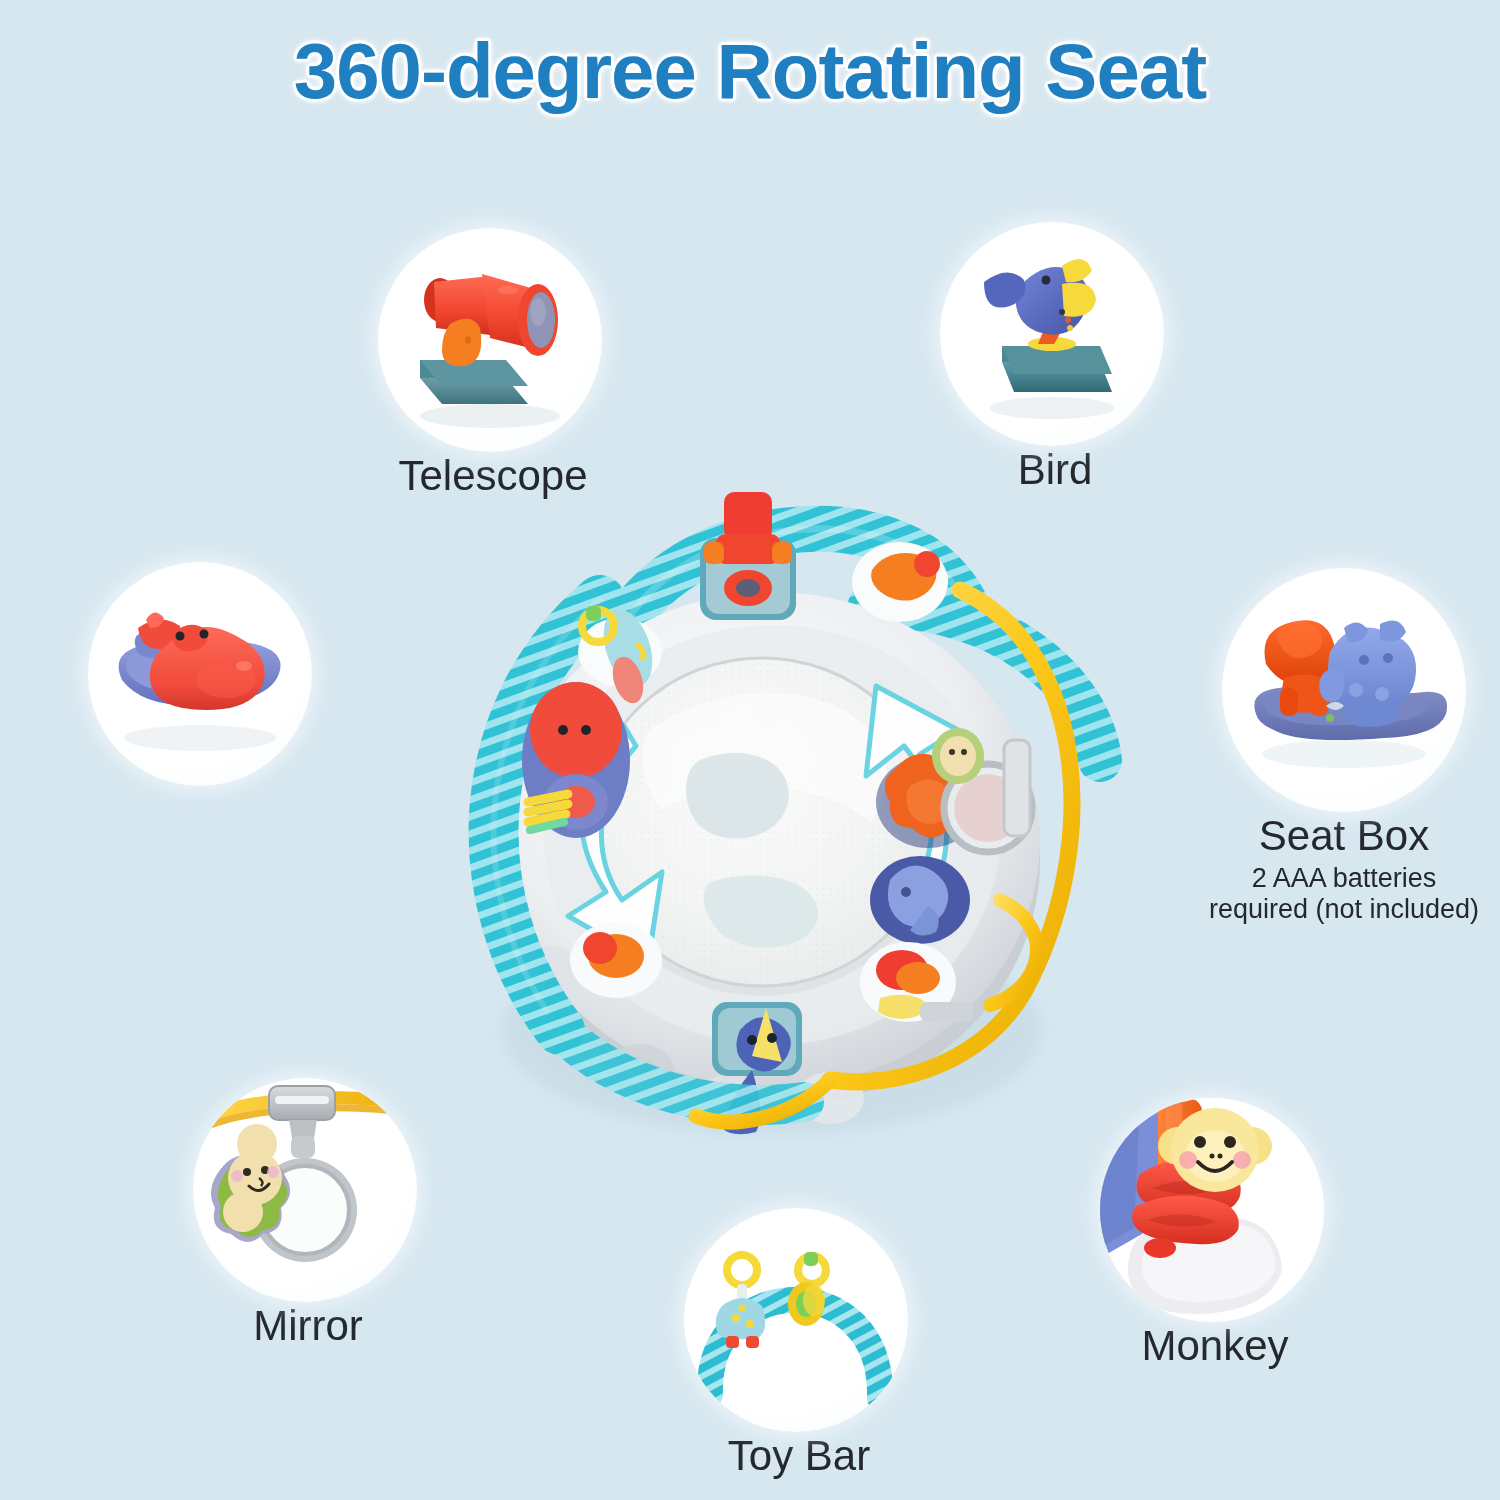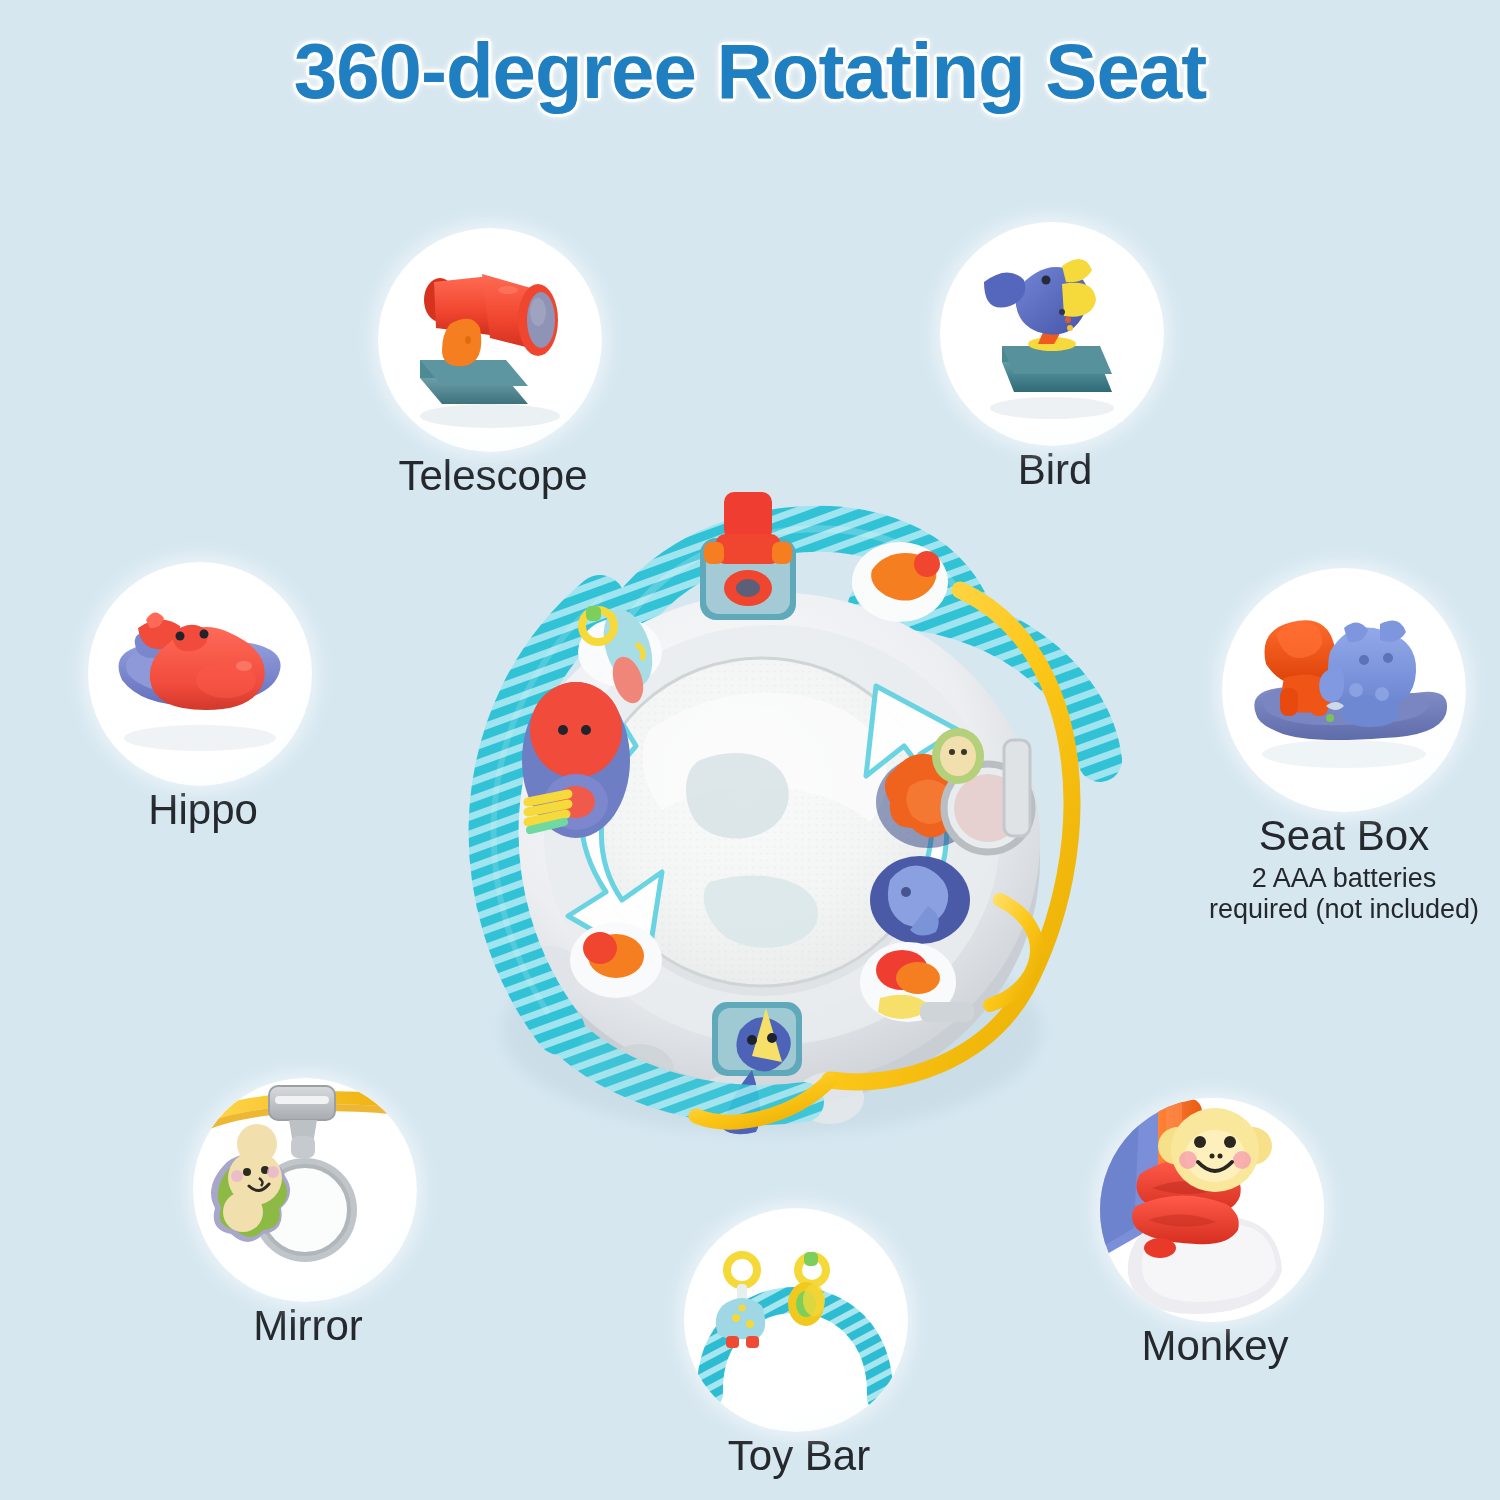--- a/index.html
+++ b/index.html
@@ -336,21 +336,20 @@
         <path d="M50 66 q22 -16 42 -2 q4 18 -12 22 q-26 6 -30 -20Z" fill="#f14b3c"></path>
         <path d="M58 58 q8 -14 18 -2 q-2 10 -14 10Z" fill="#ff6a58"></path>
         <path d="M80 82 q28 -26 60 -12 q42 18 36 48 q-8 30 -58 30 q-52 0 -56 -30 q-2 -22 18 -36Z" fill="url(#hRed)"></path>
         <path d="M84 72 q18 -16 34 -4 q6 14 -10 20 q-22 6 -24 -16Z" fill="#f14b3c"></path>
         <circle cx="92" cy="74" r="4.5" fill="#23242b"></circle>
         <circle cx="116" cy="72" r="4.5" fill="#23242b"></circle>
         <ellipse cx="138" cy="118" rx="30" ry="18" fill="#fa5a48" opacity=".55"></ellipse>
         <ellipse cx="156" cy="104" rx="8" ry="5" fill="#ff8a78" opacity=".6"></ellipse>
       </svg>
     </div>
-    <div class="clabel">Hippo</div>
   </div>
 
   <div class="callout" style="left:1198px;top:568px;width:292px;">
     <div class="bubble" style="width:244px;height:244px;margin:0 auto;">
       <svg viewBox="0 0 244 244">
         <defs>
           <linearGradient id="mLion" x1="0" y1="0" x2="0" y2="1">
             <stop offset="0%" stop-color="#ff6a2b"></stop>
               <stop offset="100%" stop-color="#dd4208"></stop>
           </linearGradient>

